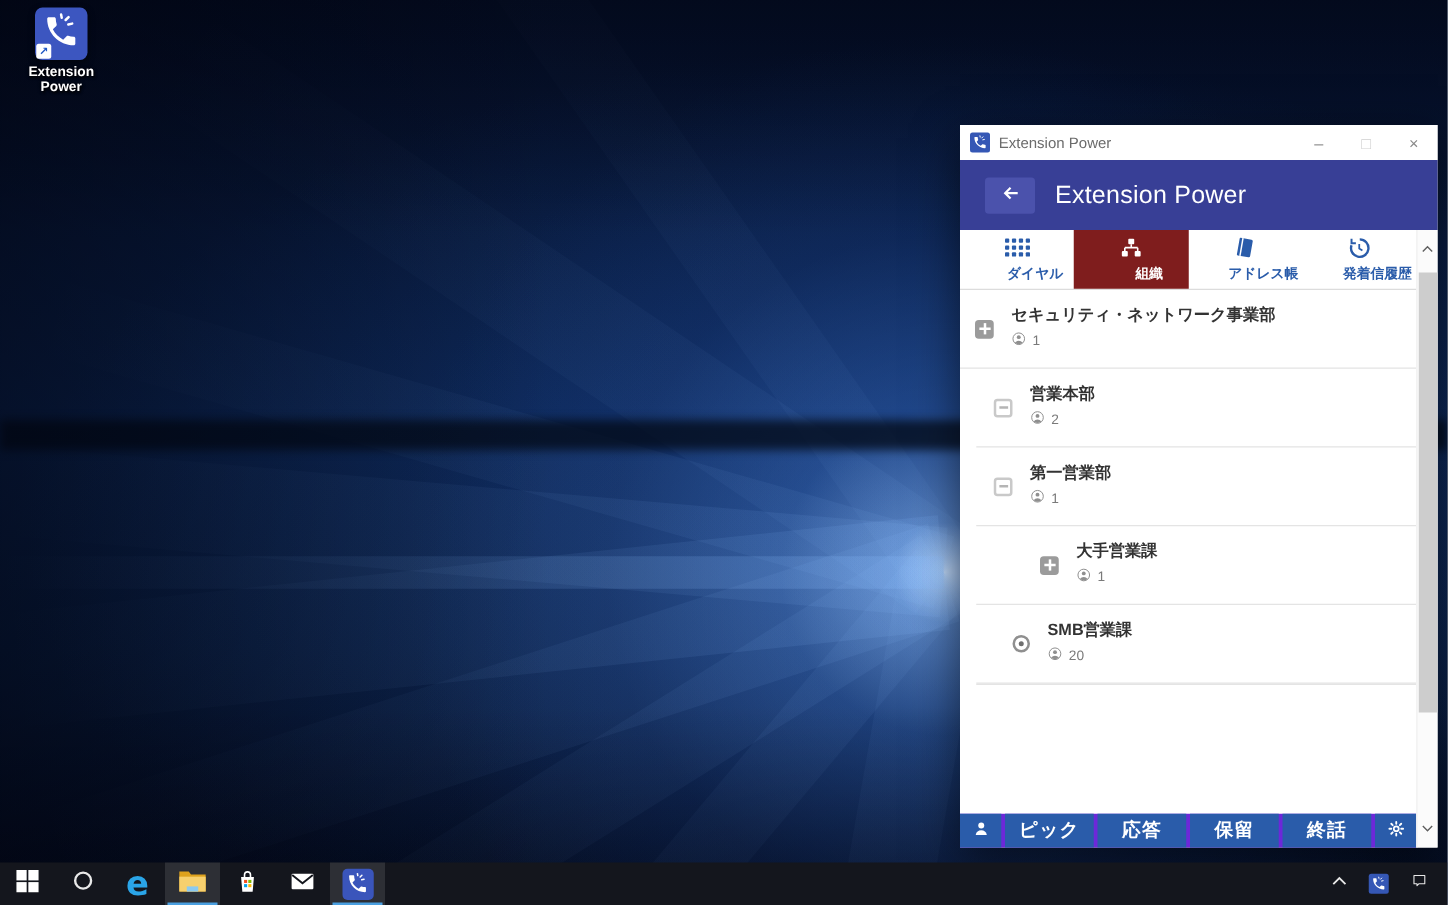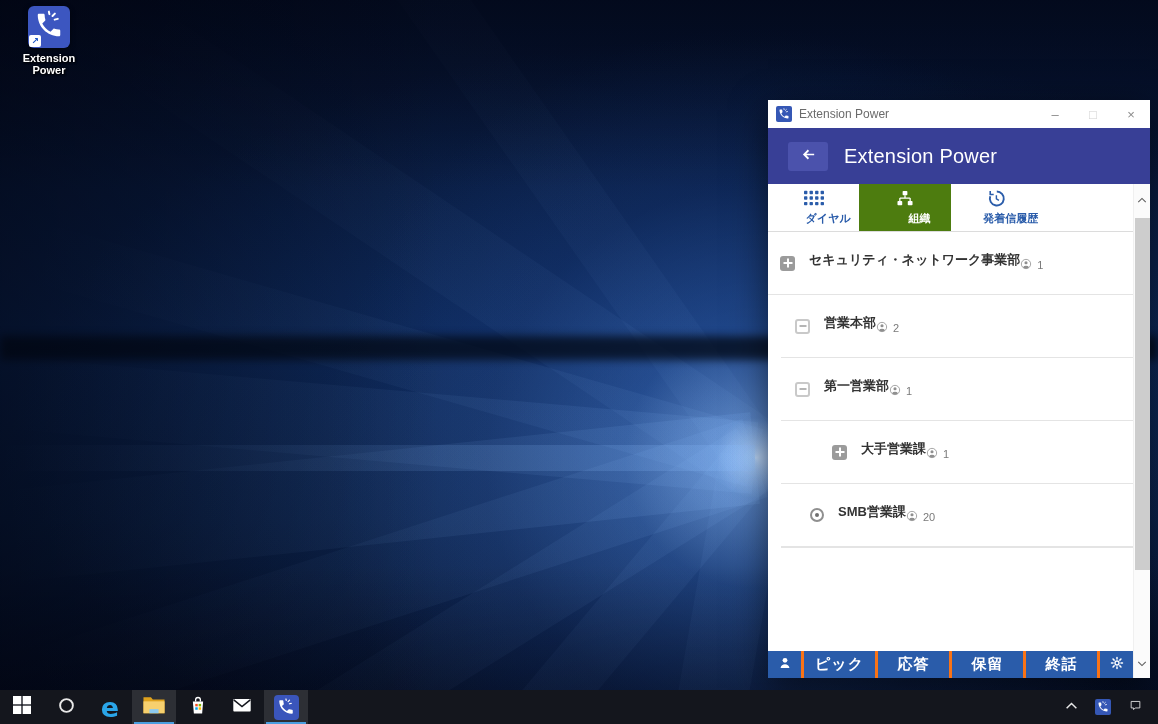--- a/index.html
+++ b/index.html
@@ -57,49 +57,49 @@
   .window-body { flex:1; display:flex; min-height:0; }
   .content-col { width:365px; display:flex; flex-direction:column; min-height:0; }
 
   
   .tabbar { height:48px; display:flex; border-bottom:1px solid #dcdcdc; flex:none; }
   .tab { width:25%; display:flex; flex-direction:column; align-items:center; justify-content:center;
     gap:3px; color:#2a5caa; cursor:pointer; }
   .tab .tab-icon { height:19px; display:flex; align-items:flex-end; justify-content:center; }
   .tab .tab-icon svg { width:20px; height:19px; }
   .tab .tab-label { font-size:11px; font-weight:600;margin-left:29px; }
-  .tab.selected { background:#4d7c0f; color:#fff; }
+  .tab.selected { background:#7f1d1d; color:#fff; }
 
   
   .tree { flex:1; overflow:hidden; background:#fff; }
   .tree-divider { height:1px; background:#e4e4e4; }
   .tree-divider.inset { margin-left:13px; }
   .tree-row { display:flex; align-items:center; }
   .tree-row.two-line { height:62px; }
   .tree-row.one-line { height:46px; }
   .exp { flex:none; margin-right:14px; cursor:pointer; }
   .exp-plus { width:15px; height:15px; background:#9b9b9b; border-radius:3px; position:relative; }
   .exp-plus::before,.exp-plus::after { content:""; position:absolute; background:#fff; left:50%; top:50%;
     transform:translate(-50%,-50%); }
   .exp-plus::before { width:9px; height:2px; }
   .exp-plus::after { width:2px; height:9px; }
   .exp-minus { width:15px; height:15px; border:2px solid #c9c9c9; border-radius:3px; background:#fff; position:relative; }
   .exp-minus::before { content:""; position:absolute; width:7px; height:2px; background:#b5b5b5; left:50%; top:50%;
     transform:translate(-50%,-50%); }
   .exp-leaf { width:14px; height:14px; border:2px solid #8f8f8f; border-radius:50%; background:#fff; position:relative; }
   .exp-leaf::before { content:""; position:absolute; width:4px; height:4px; background:#6f6f6f; border-radius:50%;
     left:50%; top:50%; transform:translate(-50%,-50%); }
-  .tree-texts { display:flex; }
+  .tree-texts { display:flex; flex-direction:column; }
   .tree-name { font-size:13px; font-weight:600; color:#333; line-height:1.25; }
   .tree-count { display:flex; align-items:center; gap:5px; margin-top:4px; color:#8f8f8f; }
   .tree-count svg { width:12px; height:12px; }
   .tree-count .num { font-size:11px; color:#7a7a7a; }
 
   
-  .actionbar { height:27px; background:#f97316; display:flex; gap:3px; flex:none; }
+  .actionbar { height:27px; background:#6d28d9; display:flex; gap:3px; flex:none; }
   .ab-seg { background:#2a5caa; color:#fff; display:flex; align-items:center; justify-content:center;
     border:none; cursor:pointer; }
   .ab-icon-btn { width:33px; flex:none; }
   .ab-icon-btn svg { width:14px; height:14px; }
   .ab-btn { flex:1; font-size:15px; font-weight:bold; font-family:inherit; letter-spacing:1px; }
 
   
   .scroll-col { width:17px; background:#fbfbfb; position:relative; flex:none; border-left:1px solid #f0f0f0; }
   .sb-btn { position:absolute; left:0; width:100%; height:26px; display:flex; align-items:center;
     justify-content:center; color:#5f5f5f; }
@@ -228,20 +228,31 @@
                 <svg viewBox="0 0 24 24">
                   <g fill="currentColor">
                     <rect x="9" y="2.5" width="6" height="5.5" rx="1"></rect>
                     <rect x="2.5" y="15" width="6" height="5.5" rx="1"></rect>
                     <rect x="15.5" y="15" width="6" height="5.5" rx="1"></rect>
                   </g>
                   <path d="M12 8v3.5M5.5 11.5h13M5.5 11.5V15M18.5 11.5V15" fill="none" stroke="currentColor" stroke-width="1.6"></path>
                 </svg>
               </span>
               <span class="tab-label">組織</span>
+            </div>
+            <div class="tab">
+              <span class="tab-icon">
+                <svg viewBox="0 0 24 24">
+                  <g transform="rotate(10 12 12)">
+                    <path fill="currentColor" d="M6 2.5h11A1.5 1.5 0 0 1 18.5 4v15a1.5 1.5 0 0 1-1.5 1.5H6a1 1 0 0 1-1-1v-16a1 1 0 0 1 1-1z"></path>
+                    <path d="M8.3 2.5v18" stroke="#fff" stroke-width="1.5"></path>
+                  </g>
+                </svg>
+              </span>
+              <span class="tab-label">アドレス帳</span>
             </div>
             <div class="tab">
               <span class="tab-icon">
                 <svg viewBox="0 0 24 24" fill="none" stroke="currentColor">
                   <path d="M13 3.2a8.8 8.8 0 1 1-8.3 5.9" stroke-width="2.4"></path>
                   <path d="M4.7 2.6v4.4h4.4" stroke-width="2"></path>
                   <path d="M12.5 7.8v4.6l3.2 1.9" stroke-width="1.8"></path>
                 </svg>
               </span>
               <span class="tab-label">発着信履歴</span>

